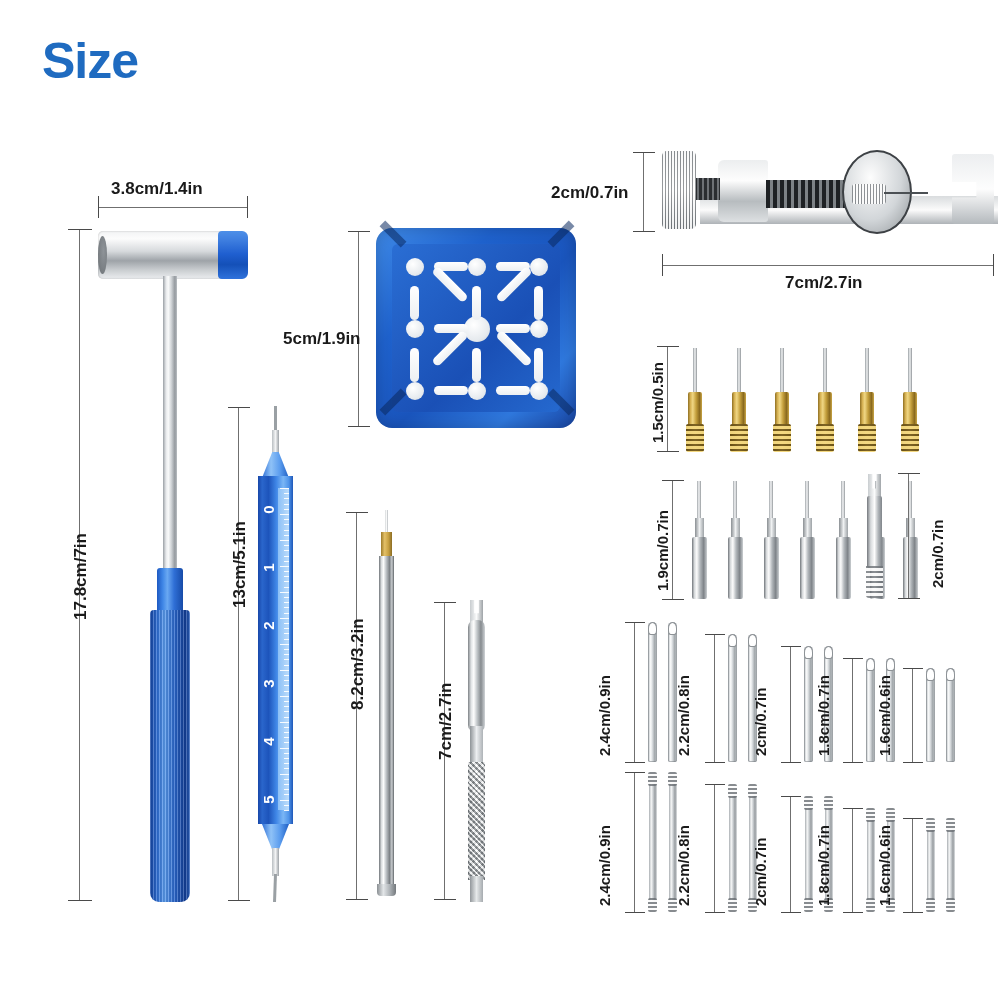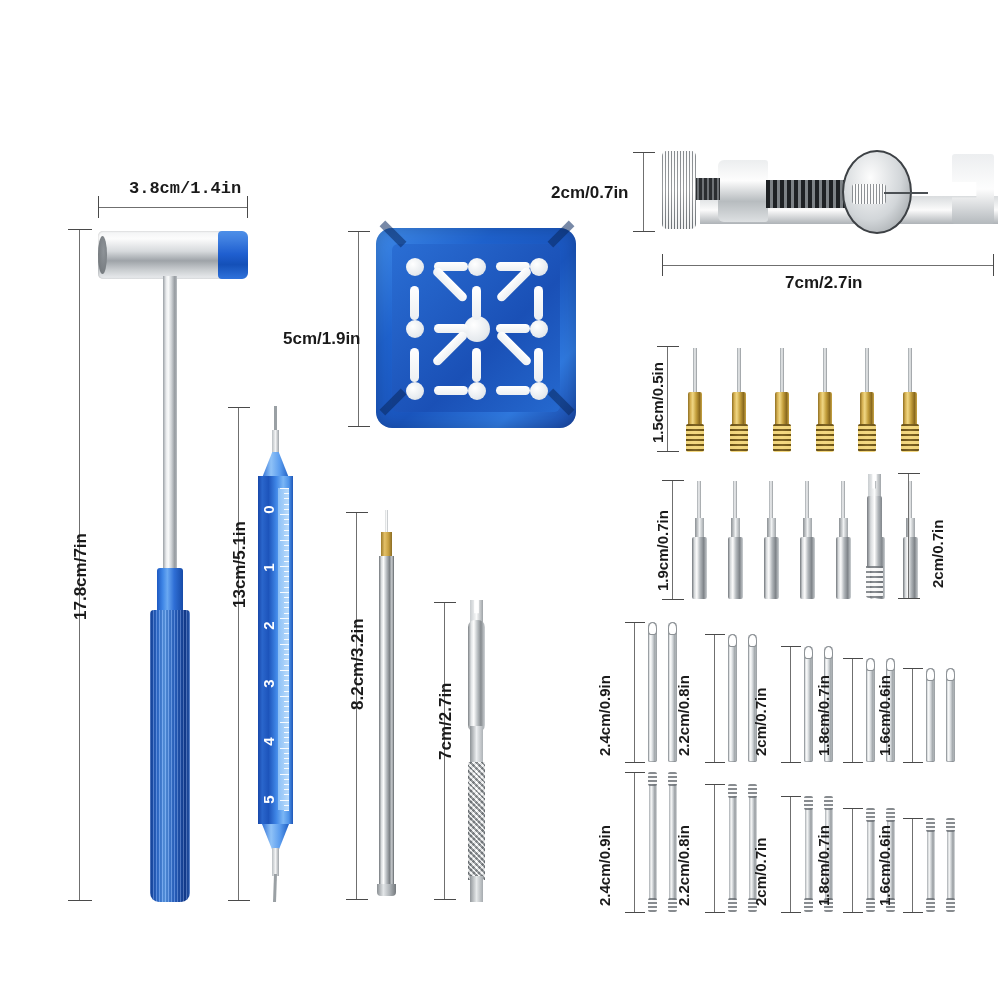--- a/index.html
+++ b/index.html
@@ -232,35 +232,36 @@
     border-radius:1px;}
   .sb-knurl{position:absolute;width:9px;
     background:repeating-linear-gradient(to bottom, rgba(105,110,115,.8) 0 2px, rgba(252,252,252,.95) 2px 4px);
     border-radius:2px;}
 </style>
 </head>
 <body>
 
 <div id="stage">
 
+  <div class="abs" id="title">Size</div>
 
   <div class="abs">
     <div class="abs" id="hammer-head"></div>
     <div class="abs" id="hammer-head-face"></div>
     <div class="abs" id="hammer-head-cap"></div>
     <div class="abs" id="hammer-shaft"></div>
     <div class="abs" id="hammer-collar"></div>
     <div class="abs" id="hammer-grip"></div>
   </div>
 
   <div class="abs">
     <div class="abs hline" style="left:98px;top:207px;width:150px;"></div>
     <div class="abs tickv" style="left:98px;top:196px;height:22px;"></div>
     <div class="abs tickv" style="left:247px;top:196px;height:22px;"></div>
-    <div class="abs dim" style="left:129px;top:180px;font-family:Liberation Mono, monospace;">3.8cm/1.4in</div>
+    <div class="abs dim" style="left:111px;top:180px;">3.8cm/1.4in</div>
   </div>
 
   <div class="abs">
     <div class="abs vline" style="left:79px;top:229px;height:672px;"></div>
     <div class="abs tickh" style="left:68px;top:229px;width:24px;"></div>
     <div class="abs tickh" style="left:68px;top:900px;width:24px;"></div>
     <div class="abs dim vert" style="left:72px;top:620px;">17.8cm/7in</div>
   </div>
 
   <div class="abs">

